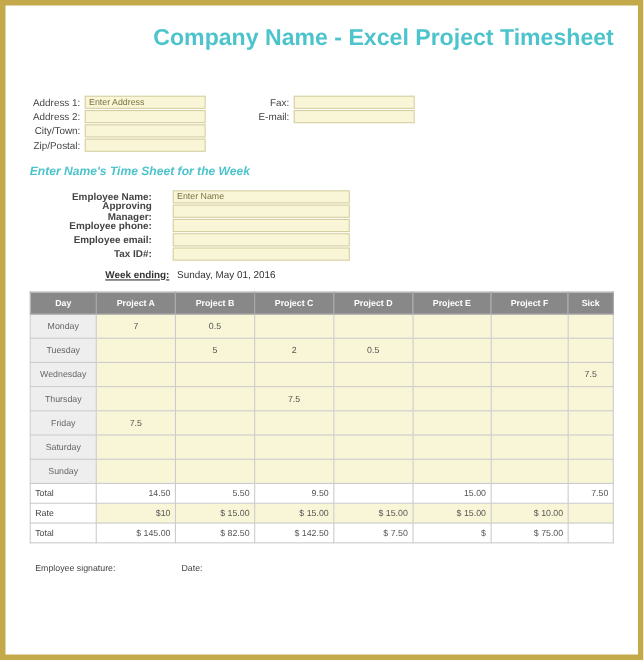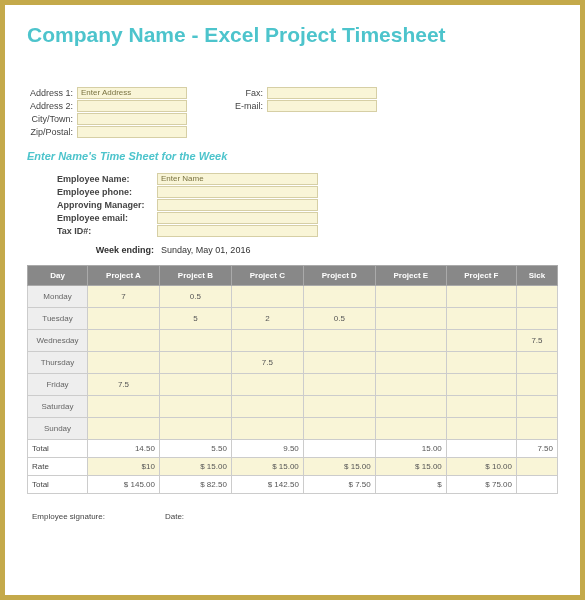--- a/index.html
+++ b/index.html
@@ -13,20 +13,21 @@
   border: 5px solid #c4a94a;
   background: #fff;
   padding: 18px 22px;
   position: relative;
 }
 .title {
   color: #4dc4cc;
   font-size: 21px;
   font-weight: bold;
   margin-bottom: 10px;
+  text-align: right;
 }
 .address-block {
   display: flex;
   gap: 40px;
   margin-bottom: 12px;
   margin-top: 39px;
 }
 .addr-col { font-size: 9px; color: #444; }
 .addr-row { display: flex; align-items: center; height: 13px; }
 .addr-label { width: 50px; text-align: right; padding-right: 4px; }
@@ -40,30 +41,30 @@
 }
 .subtitle {
   color: #4dc4cc;
   font-size: 11px;
   font-style: italic;
   font-weight: bold;
   margin-bottom: 10px;
 }
 .emp-block { font-size: 9px; color: #444; margin-left: 30px; }
 .emp-row { display: flex; align-items: center; height: 13px; }
-.emp-label { width: 100px; font-weight: bold; padding-right: 7px; }
+.emp-label { width: 100px; text-align: right; font-weight: bold; padding-right: 19px; }
 .emp-input {
   width: 161px; height: 12px;
   background: #f9f5d7;
   border: 1px solid #d6cfa5;
   font-size: 8px; color: #7a7342;
   padding-left: 3px; line-height: 10px;
 }
 .week-row { display: flex; font-size: 9px; color: #333; margin: 8px 0 10px 30px; }
-.week-label { width: 100px; text-align: right; font-weight: bold; padding-right: 3px; }
+.week-label { width: 100px; text-align: right; font-weight: bold; padding-right: 3px; text-decoration: underline; }
 .week-val { padding-left: 4px; }
 
 .tsheet { border-collapse: collapse; width: 100%; font-size: 8px; }
 .tsheet th {
   background: #888; color: #fff; font-weight: bold;
   border: 1px solid #aaa; height: 20px;
 }
 .tsheet .day-head { width: 60px; }
 .tsheet td {
   border: 1px solid #ccc; height: 22px; text-align: center;
@@ -118,25 +119,25 @@
   </div>
 
   <div class="subtitle">Enter Name's Time Sheet for the Week</div>
 
   <div class="emp-block">
     <div class="emp-row">
         <div class="emp-label">Employee Name:</div>
         <div class="emp-input">Enter Name</div>
       </div>
     <div class="emp-row">
+        <div class="emp-label">Approving Manager:</div>
+        <div class="emp-input"></div>
+      </div>
+    <div class="emp-row">
         <div class="emp-label">Employee phone:</div>
-        <div class="emp-input"></div>
-      </div>
-    <div class="emp-row">
-        <div class="emp-label">Approving Manager:</div>
         <div class="emp-input"></div>
       </div>
     <div class="emp-row">
         <div class="emp-label">Employee email:</div>
         <div class="emp-input"></div>
       </div>
     <div class="emp-row">
         <div class="emp-label">Tax ID#:</div>
         <div class="emp-input"></div>
       </div>

